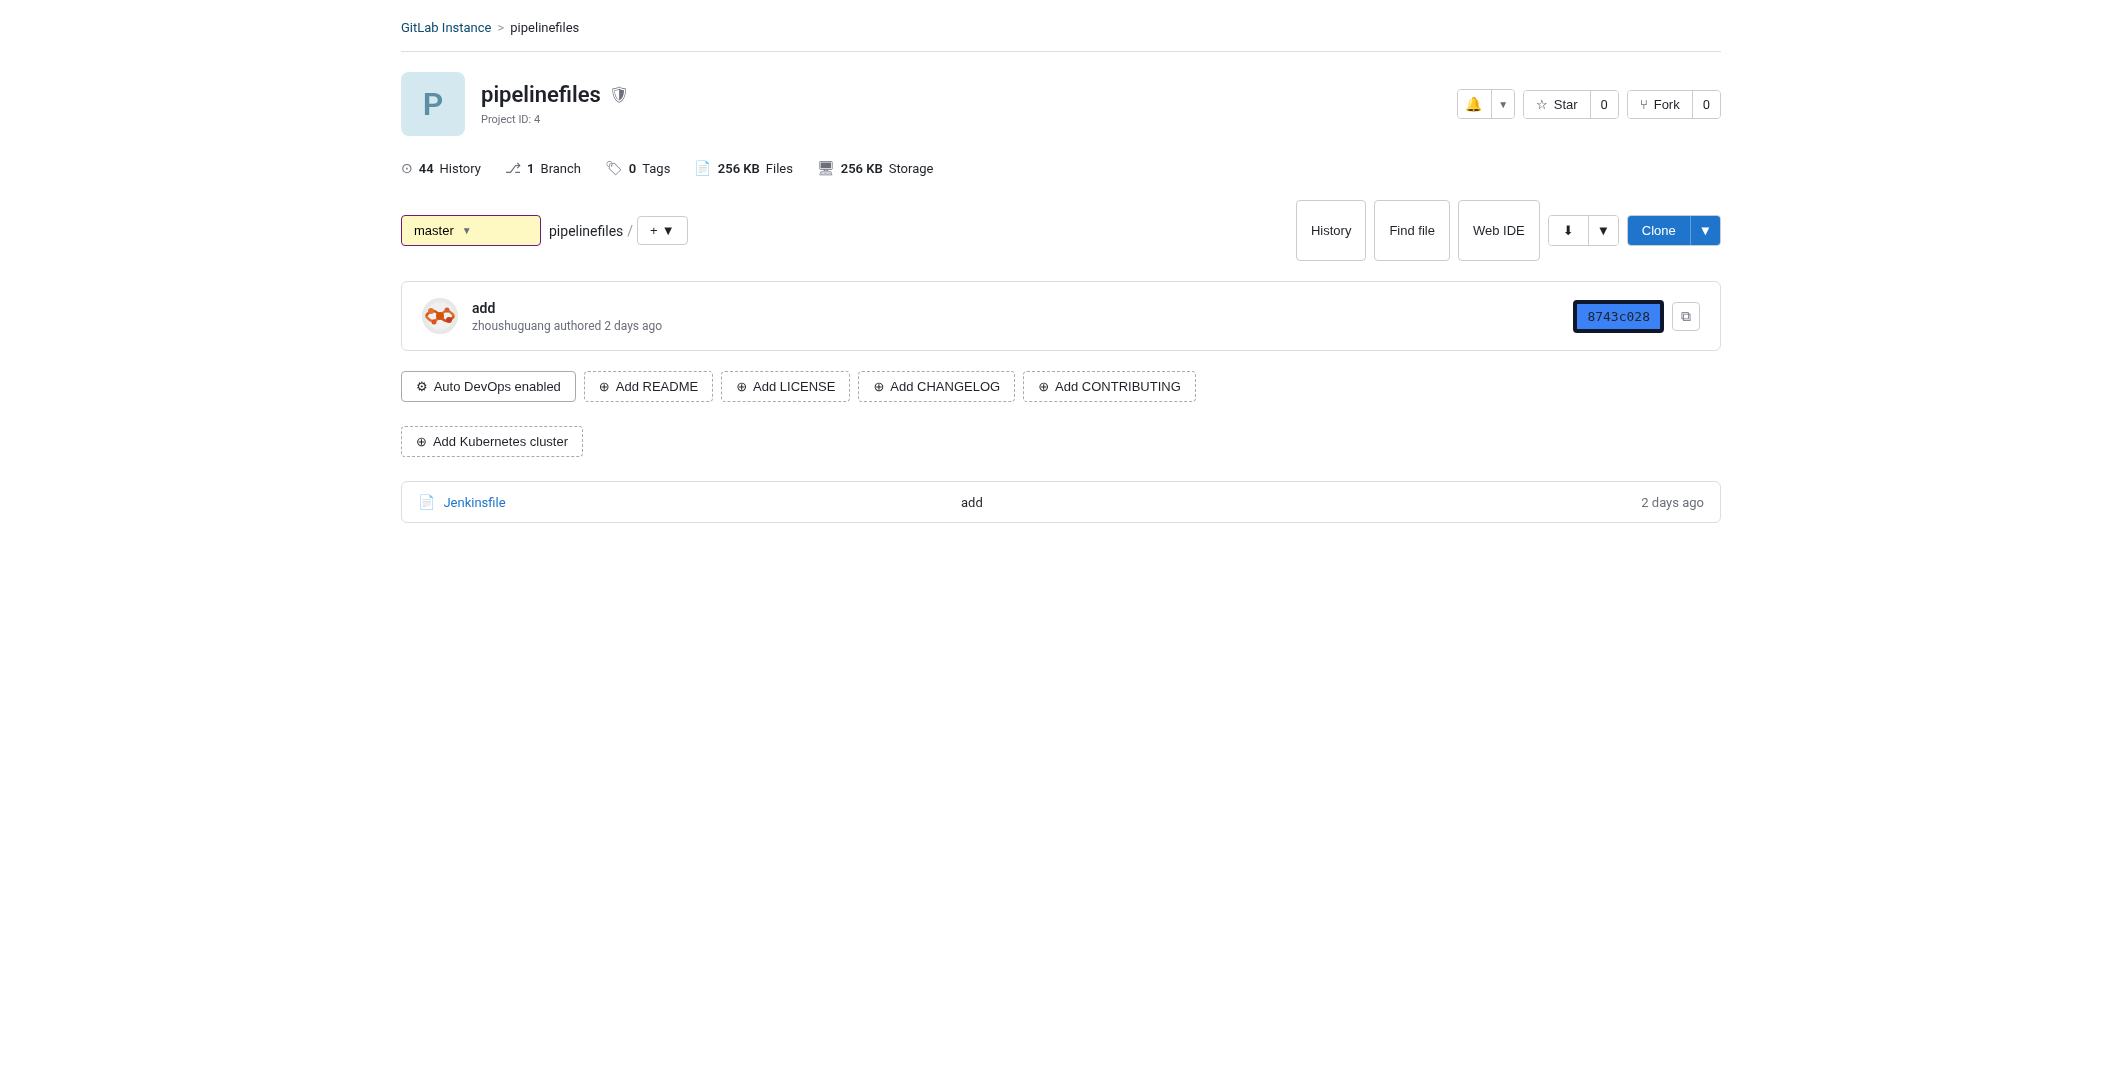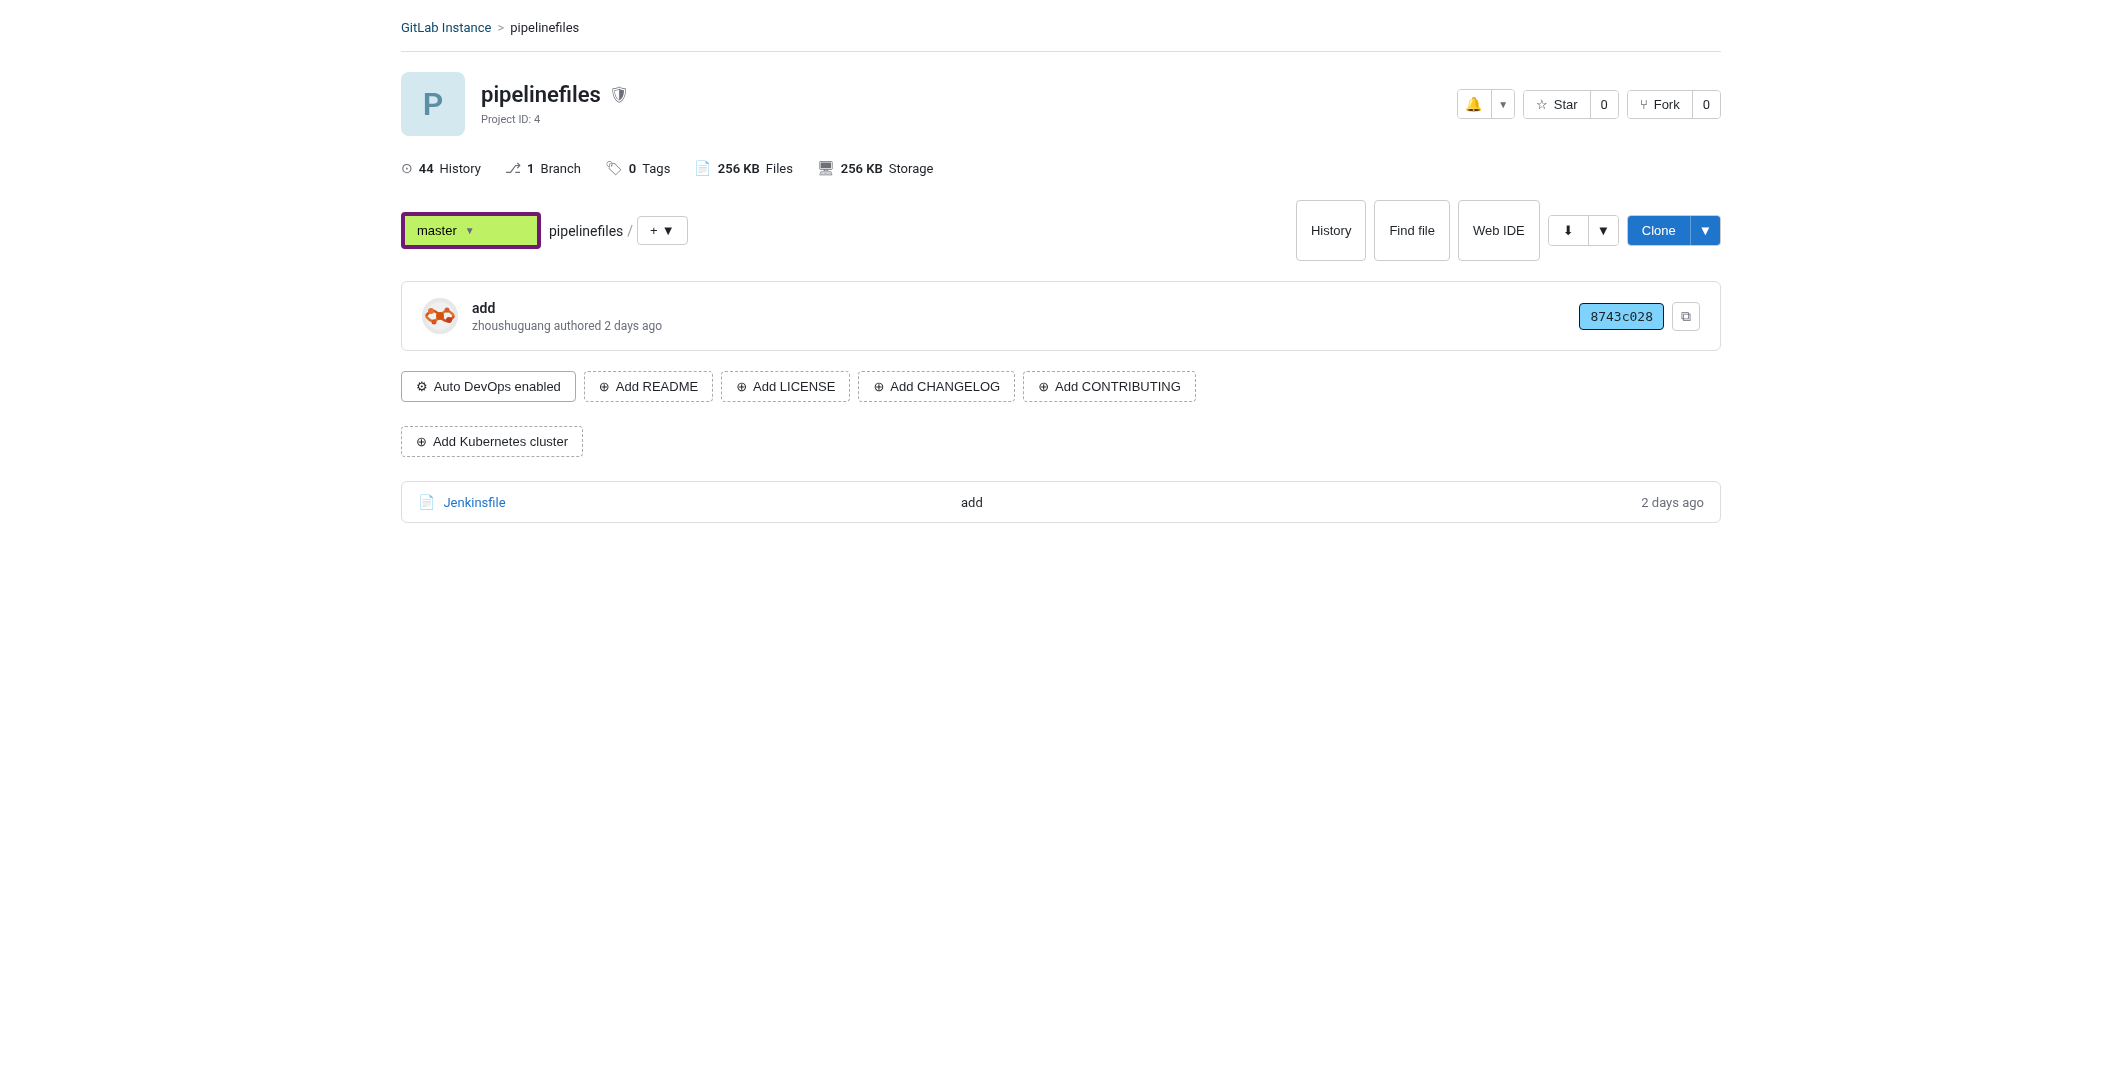--- a/index.html
+++ b/index.html
@@ -161,23 +161,23 @@
     .toolbar-right {
       display: flex;
       align-items: center;
       gap: 8px;
     }
     .branch-selector {
       display: inline-flex;
       align-items: center;
       gap: 8px;
       padding: 7px 12px;
-      border: 4px solid #701a75;
-      border-radius: 4px;
-      background: #bef264;
+      border: 1px solid #701a75;
+      border-radius: 4px;
+      background: #fef9c3;
       cursor: pointer;
       font-size: 13px;
       min-width: 140px;
     }
     .branch-selector .chevron { color: #6b6f7a; font-size: 10px; }
     .path-breadcrumb {
       display: flex;
       align-items: center;
       gap: 4px;
       font-size: 14px;
@@ -233,25 +233,25 @@
       font-size: 12px;
       color: #6b6f7a;
     }
     .commit-right {
       display: flex;
       align-items: center;
       gap: 8px;
     }
     .commit-hash {
       padding: 5px 10px;
-      border: 1px solid #0f172a;
+      border: 4px solid #0f172a;
       border-radius: 4px;
       font-family: monospace;
       font-size: 13px;
-      background: #7dd3fc;
+      background: #3b82f6;
     }
     .copy-btn {
       padding: 5px 8px;
       border: 1px solid #ccc;
       border-radius: 4px;
       background: #fff;
       cursor: pointer;
       color: #6b6f7a;
       font-size: 14px;
     }

